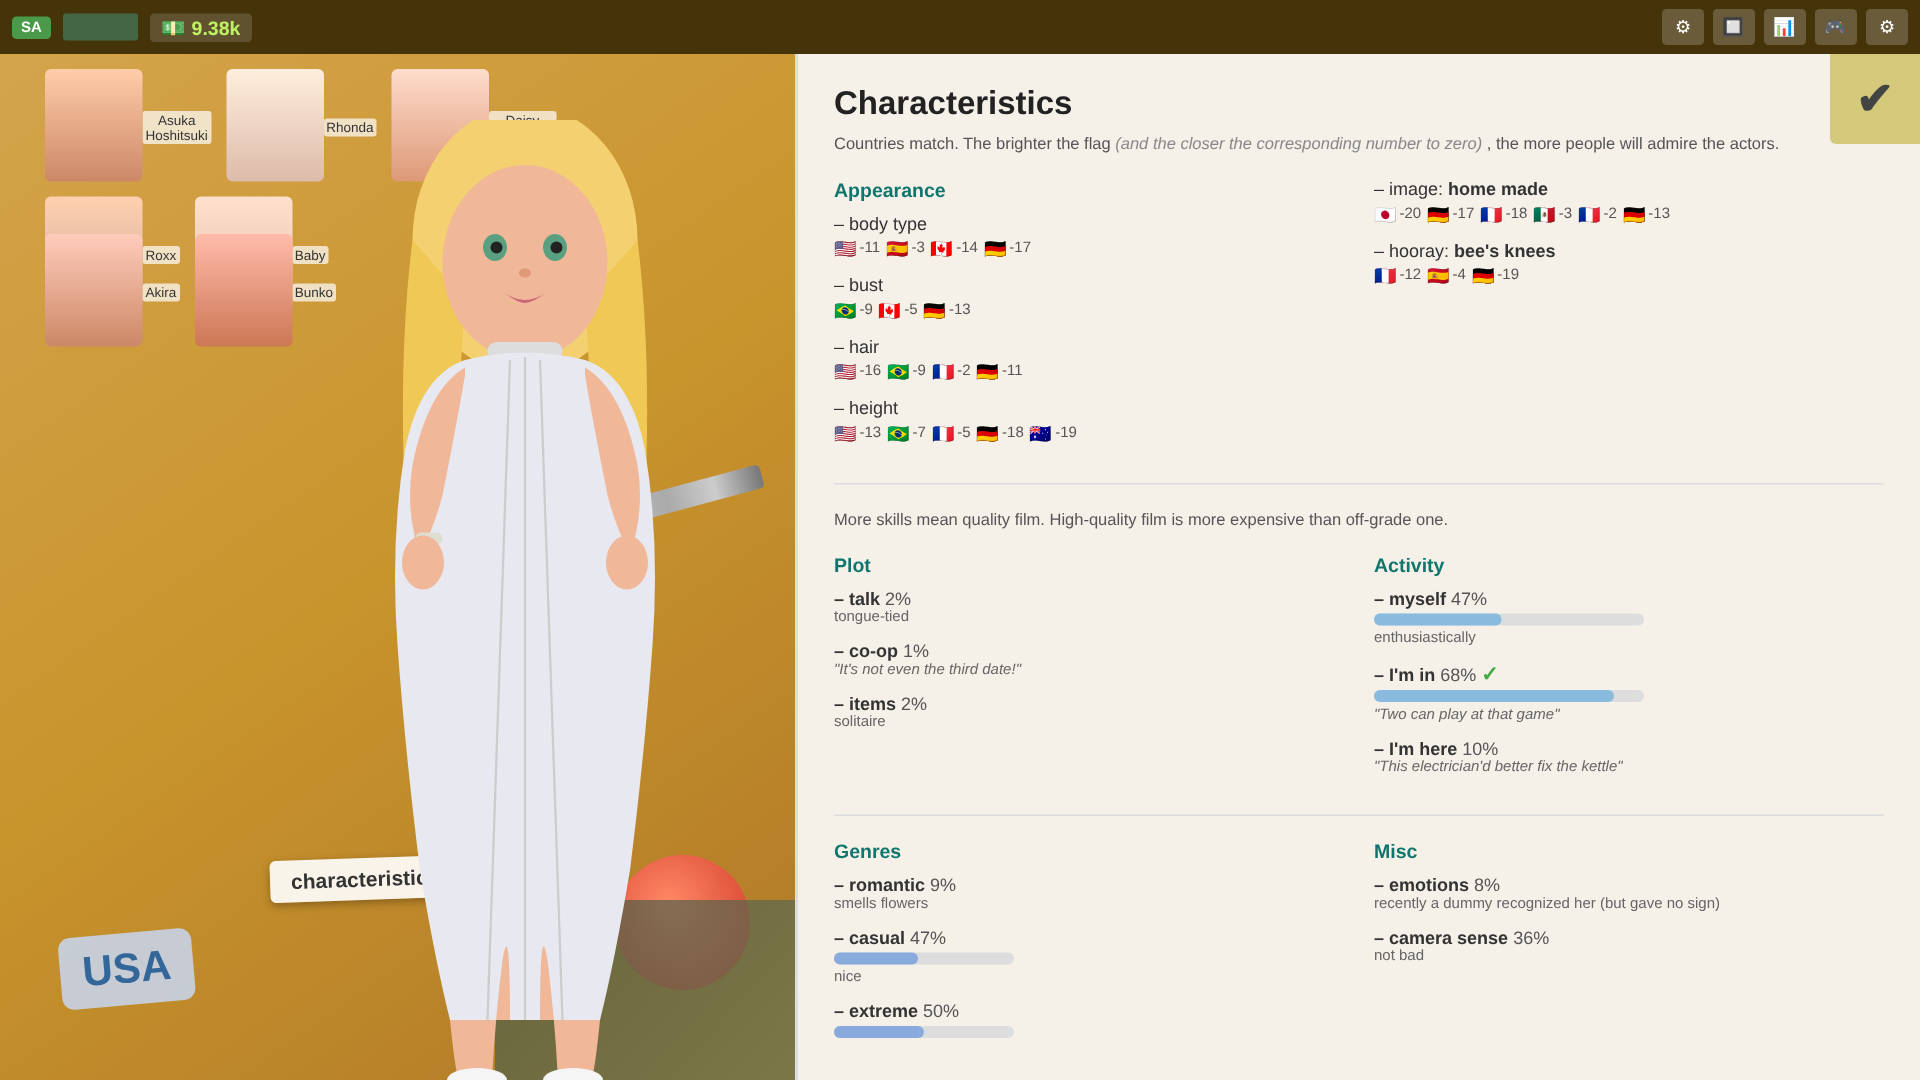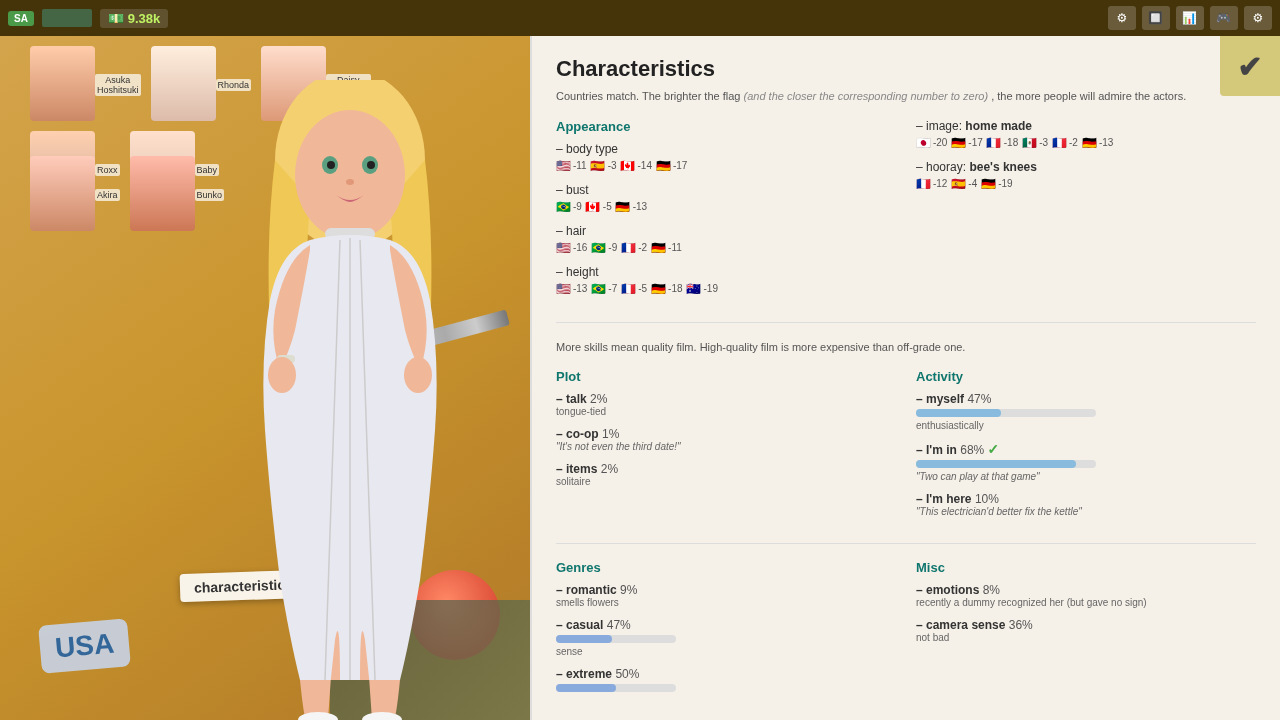--- a/index.html
+++ b/index.html
@@ -454,21 +454,21 @@
       <div class="subsection-title">Genres</div>
       <div class="skill-item">
         <div class="skill-name">– romantic <span class="skill-pct">9%</span></div>
         <div class="skill-desc">smells flowers</div>
       </div>
       <div class="skill-item">
         <div class="skill-name">– casual <span class="skill-pct">47%</span></div>
         <div class="genre-bar-container">
           <div class="genre-bar" style="width:47%;background:#88aadd;"></div>
         </div>
-        <div class="skill-desc">sense</div>
+        <div class="skill-desc">nice</div>
       </div>
       <div class="skill-item">
         <div class="skill-name">– extreme <span class="skill-pct">50%</span></div>
         <div class="genre-bar-container">
           <div class="genre-bar" style="width:50%;background:#88aadd;"></div>
         </div>
 
       </div>
     </div>
 

